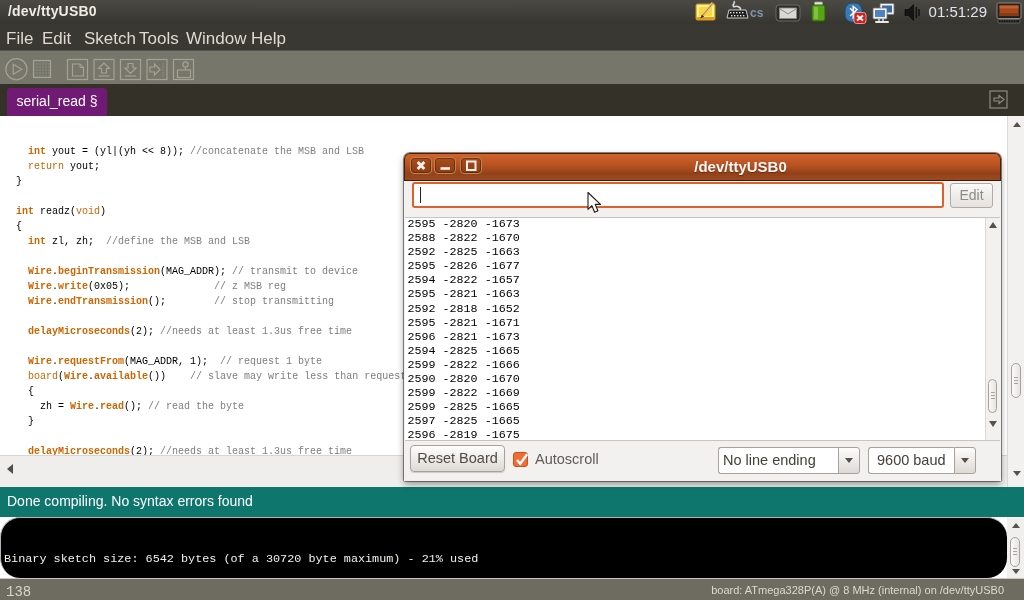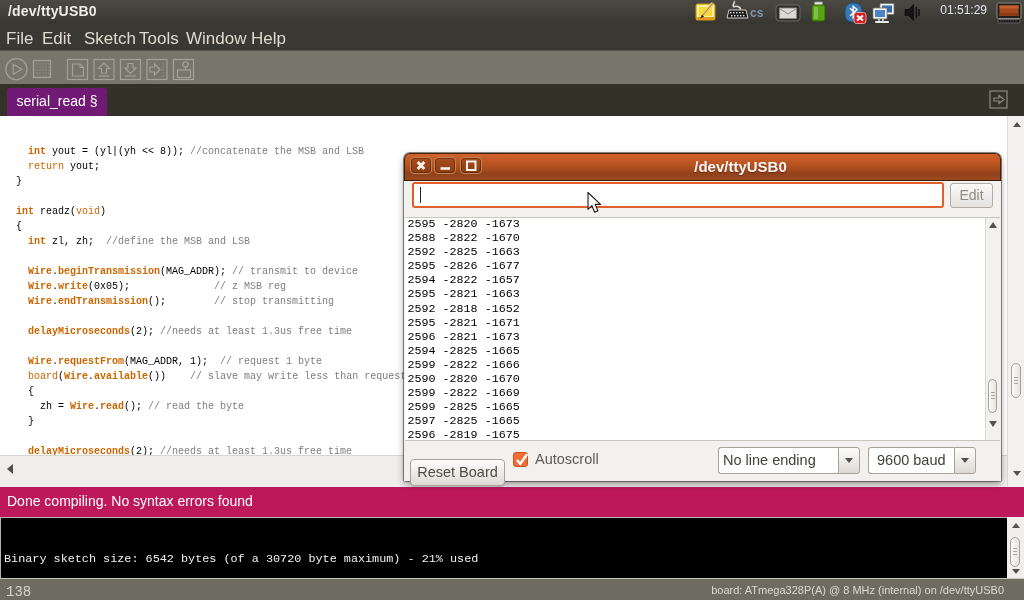--- a/index.html
+++ b/index.html
@@ -3,21 +3,21 @@
 <meta charset="utf-8">
 <style>
   html,body{margin:0;padding:0;}
   body{width:1024px;height:600px;position:relative;overflow:hidden;
        font-family:"Liberation Sans",sans-serif;background:#fff;}
   .abs{position:absolute;}
   
   #panel{left:0;top:0;width:1024px;height:24px;
     background:linear-gradient(#4b4943,#413f39 55%,#373530);}
   #wintitle{left:8px;top:3px;font-size:14px;font-weight:bold;color:#efece6;letter-spacing:0.2px;}
-  #clock{right:37px;top:3px;font-size:12px;color:#dfe4ee;}
+  #clock{right:37px;top:3px;font-size:15px;color:#dfe4ee;}
   
   #menubar{left:0;top:24px;width:1024px;height:26px;background:#3a3833;color:#dfdacf;font-size:17px;}
   #menubar span{position:absolute;top:5px;}
   
   #toolbar{left:0;top:50px;width:1024px;height:34px;background:#77766a;border-top:1px solid #55544c;box-sizing:border-box;}
   
   #tabbar{left:0;top:84px;width:1024px;height:32px;background:#343128;}
   #tab{left:7px;top:4px;width:100px;height:28px;background:#701a75;border-radius:3px 3px 0 0;
        color:#fdfdfb;font-size:14px;line-height:26px;text-align:center;}
   
@@ -25,24 +25,24 @@
   #code{left:6px;top:18px;margin:10px;font-family:"Liberation Mono",monospace;font-size:10px;line-height:15px;
         color:#000000;white-space:pre;}
   .kw{color:#cc6600;font-weight:bold;}
   .kw2{color:#cc6600;}
   .cm{color:#7e7e7e;}
   
   #vsb{left:1007px;top:116px;width:17px;height:371px;background:#f2f1f0;border-left:1px solid #dcdad7;box-sizing:border-box;}
   
   #hstrip{left:0;top:455px;width:1007px;height:32px;background:#efeeec;border-top:1px solid #d8d6d2;box-sizing:border-box;}
   
-  #ostatus{left:0;top:487px;width:1024px;height:30px;background:#be185d;color:#ffffff;font-size:13.5px;}
+  #ostatus{left:0;top:487px;width:1024px;height:30px;background:#0f766e;color:#ffffff;font-size:13.5px;}
   #ostatus div{position:absolute;left:7px;top:6px;font-size:14px;}
   
-  #console{left:0;top:517px;width:1007px;height:61px;background:#000;border-left:1px solid #b6b4ad;border-top:1px solid #b6b4ad;box-sizing:border-box;color:#f2f0ea;font-family:"Liberation Mono",monospace;font-size:11.8px;}
+  #console{left:0;top:517px;width:1007px;height:61px;background:#000;border-left:1px solid #b6b4ad;border-top:1px solid #b6b4ad;box-sizing:border-box;color:#f2f0ea;font-family:"Liberation Mono",monospace;font-size:11.8px;border-radius:20px;}
   #console div{position:absolute;left:3px;top:34px;}
   #csb{left:1007px;top:517px;width:17px;height:61px;background:#f0efed;}
   
   #sbar{left:0;top:578px;width:1024px;height:22px;background:#6e6c60;border-top:1px solid #c9c7bf;box-sizing:border-box;}
   #lineno{left:6px;top:5px;font-family:"Liberation Mono",monospace;font-size:14px;color:#d8d5c9;}
   #boardinfo{right:20px;top:5px;font-size:11px;color:#dcd9ce;}
   
   #swin{left:404px;top:153px;width:597px;height:328px;border-radius:6px 6px 2px 2px;
         box-shadow:0 0 0 1px rgba(50,42,35,0.55),0 3px 7px rgba(0,0,0,0.4);background:#f2f1f0;}
   #stitle{left:0;top:0;width:597px;height:28px;border-radius:6px 6px 0 0;box-sizing:border-box;
@@ -57,21 +57,21 @@
   #caret{left:6px;top:3px;width:1px;height:16px;background:#222;position:absolute;}
   #sendbtn{left:546px;top:2px;width:43px;height:25px;border-radius:3px;box-sizing:border-box;
           background:linear-gradient(#fbfaf9,#e4e1de);border:1px solid #b3aca4;
           color:#8e8a84;font-size:14px;text-align:center;line-height:22px;}
   #soutwrap{left:1px;top:64px;width:595px;height:224px;background:#ffffff;border-top:1px solid #c8c5c1;border-bottom:1px solid #c8c5c1;box-sizing:border-box;}
   #sout{position:absolute;left:2.5px;top:-1px;margin:0;font-family:"Liberation Mono",monospace;font-size:11.7px;line-height:14.1px;color:#000;white-space:pre;}
   #ssb{position:absolute;right:0;top:0;width:14px;height:222px;background:#f2f1f0;border-left:1px solid #dad8d4;}
   #sbottom{left:0;top:288px;width:597px;height:40px;background:#f2f1f0;}
   .btn{position:absolute;border-radius:4px;box-sizing:border-box;background:linear-gradient(#fdfdfc,#dddad6);
        border:1px solid #a9a29a;color:#504b45;font-size:14.5px;text-align:center;}
-  #resetbtn{left:6px;top:18px;width:95px;height:27px;line-height:25px;box-shadow:0 1px 1px rgba(0,0,0,0.15);}
+  #resetbtn{left:6px;top:4px;width:95px;height:27px;line-height:25px;box-shadow:0 1px 1px rgba(0,0,0,0.15);}
   #chk{left:109px;top:11px;width:15px;height:15px;box-sizing:border-box;background:#f26d33;border:1px solid #c6531d;border-radius:3px;position:absolute;}
   #chklabel{left:131px;top:10px;position:absolute;font-size:14.5px;color:#605b55;}
   .combo{position:absolute;top:6px;height:27px;background:#fff;border:1px solid #a9a29a;box-sizing:border-box;
          font-size:14.5px;color:#44403a;border-radius:3px 0 0 3px;border-right:none;}
   .combobtn{position:absolute;top:6px;width:22px;height:27px;box-sizing:border-box;border-radius:0 3px 3px 0;
         background:linear-gradient(#fdfdfc,#dddad6);border:1px solid #a9a29a;}
   .tri{position:absolute;width:0;height:0;border-left:4px solid transparent;border-right:4px solid transparent;border-top:5px solid #55504a;}
   .pill{position:absolute;border:1px solid #a5a29c;border-radius:6px;background:linear-gradient(90deg,#fbfaf9,#e7e4e0);box-sizing:border-box;}
   .grip{position:absolute;left:50%;top:50%;width:4px;height:8px;transform:translate(-50%,-50%);
         background:repeating-linear-gradient(#a9a6a0 0 1px,rgba(0,0,0,0) 1px 3px);}

